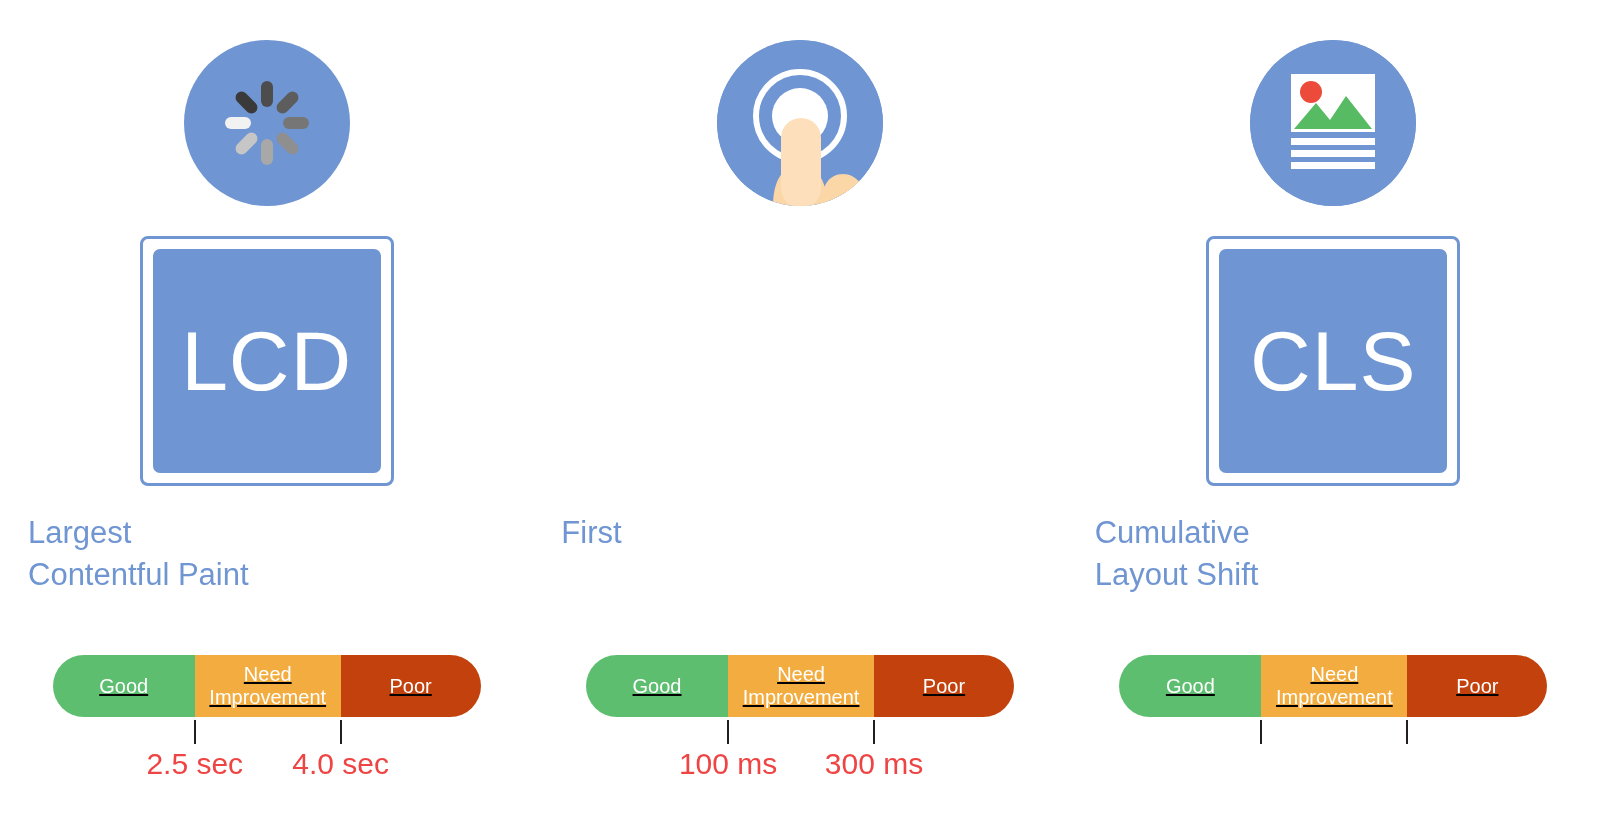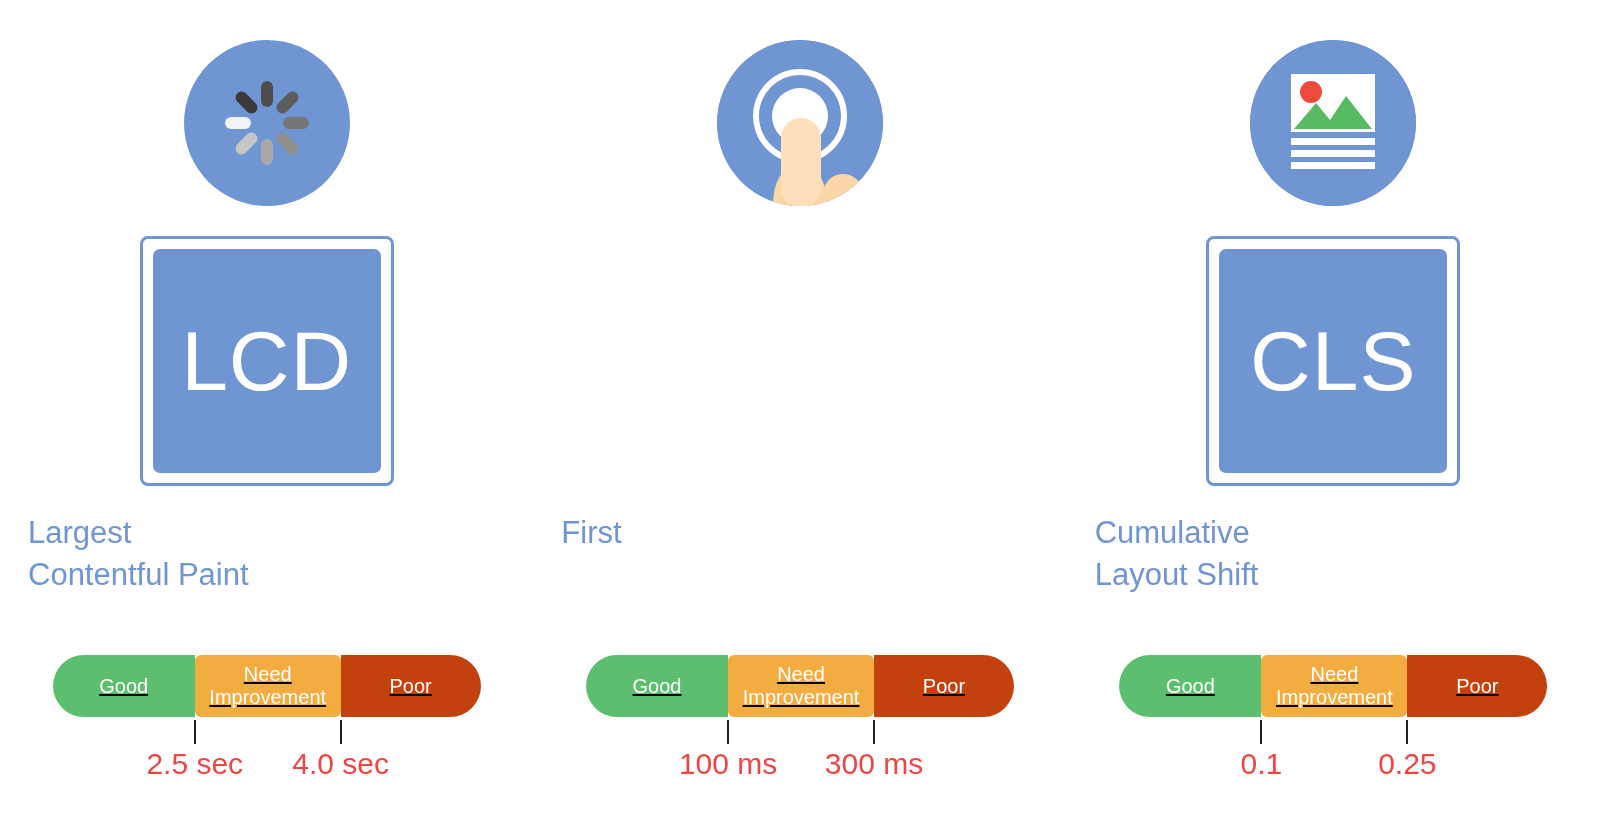--- a/index.html
+++ b/index.html
@@ -120,21 +120,21 @@
     display: flex;
     align-items: center;
     justify-content: center;
     text-align: center;
     color: #ffffff;
     font-size: 20px;
     line-height: 23px;
     font-family: "Liberation Sans", sans-serif;
   }
   .seg-good   { background: #5cbe6e; }
-  .seg-need   { background: #f2ac3f; border-radius: 6px; }
+  .seg-need   { background: #f2ac3f; }
   .seg-poor   { background: #c2410c; }
 
   
   .ticks {
     position: relative;
     width: 100%;
     height: 0;
   }
   .tick {
     position: absolute;
@@ -311,21 +311,17 @@
             <span>Improvement</span>
           </div>
           <div class="seg seg-poor" style="width:32.7%">
             <span>Poor</span>
           </div>
         </div>
         <div class="ticks">
           <div class="tick" style="left:33.2%"></div>
           <div class="tick" style="left:67.3%"></div>
         </div>
-        <div class="thresholds">
-          <span class="threshold-label" style="left:33.2%">0.1</span>
-          <span class="threshold-label" style="left:67.3%">0.25</span>
-        </div>
       </div>
     </div>
 
   </div>
 </div>
 
 </body></html>

